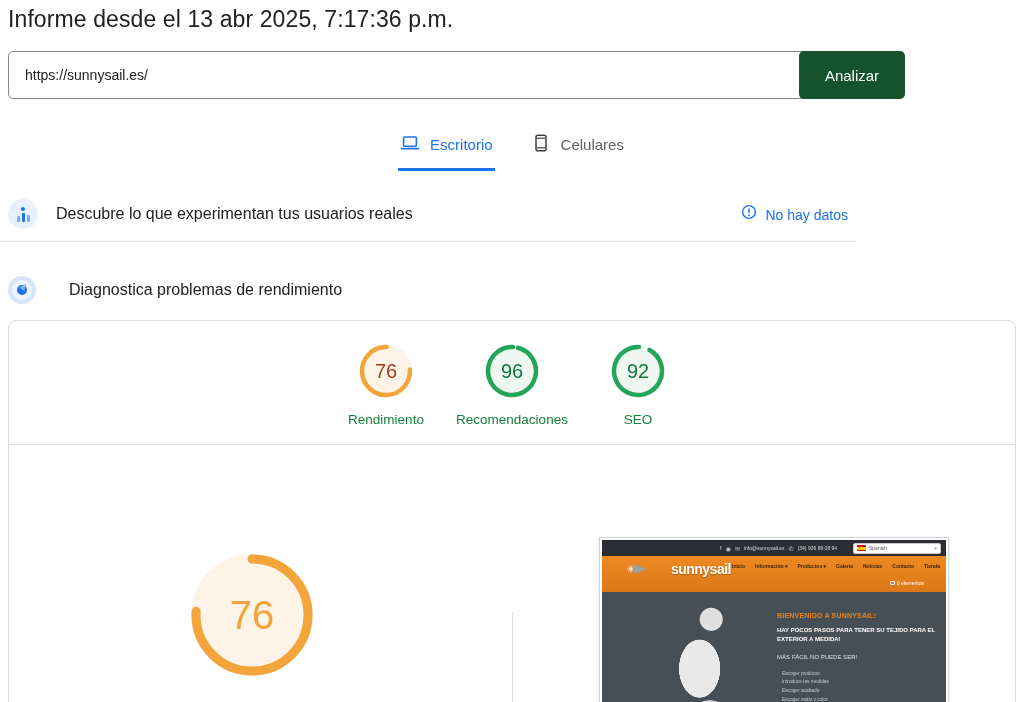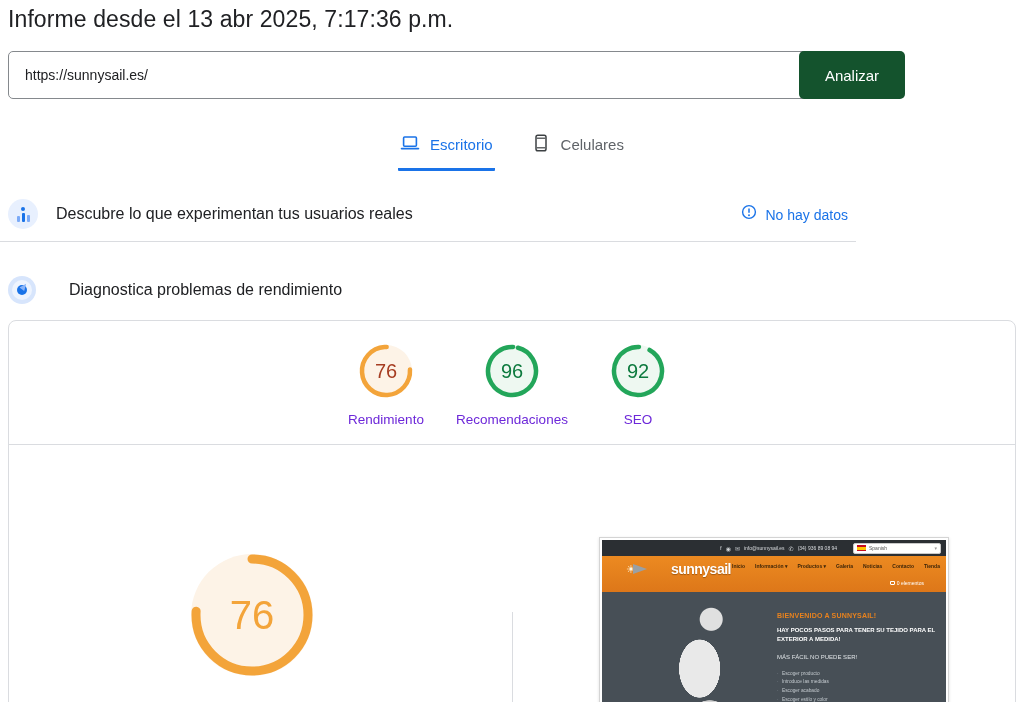--- a/index.html
+++ b/index.html
@@ -45,21 +45,21 @@
     transform:rotate(38deg); }
 
   
   .card { position:absolute; left:8px; top:320px; width:1008px; height:600px; border:1px solid #dadce0; border-radius:8px; background:#fff; }
   .scores { position:absolute; left:0; top:22px; width:100%; display:flex; justify-content:center; gap:0; }
   .score { width:126px; display:flex; flex-direction:column; align-items:center; }
   .gauge { position:relative; width:56px; height:56px; }
   .gauge svg { position:absolute; left:0; top:0; }
   .g-num { position:absolute; left:0; top:0; width:100%; height:100%; display:flex; align-items:center; justify-content:center;
     font-size:20px; }
-  .score-label { margin-top:13px; font-size:13.5px; color:#6d28d9; }
+  .score-label { margin-top:13px; font-size:13.5px; color:#15803d; }
 
   .card-divider { position:absolute; left:0; top:123px; width:100%; height:0; border-top:1px solid #dadce0; }
 
   .main-gauge { position:absolute; left:177px; top:228px; width:132px; height:132px; }
   .main-gauge .g-num { font-size:40px; font-weight:400; }
 
   .v-divider { position:absolute; left:503px; top:291px; width:0; height:91px; border-left:1px solid #dadce0; }
 
   
   .thumb { position:absolute; left:590px; top:216px; width:350px; height:300px; background:#fff;

